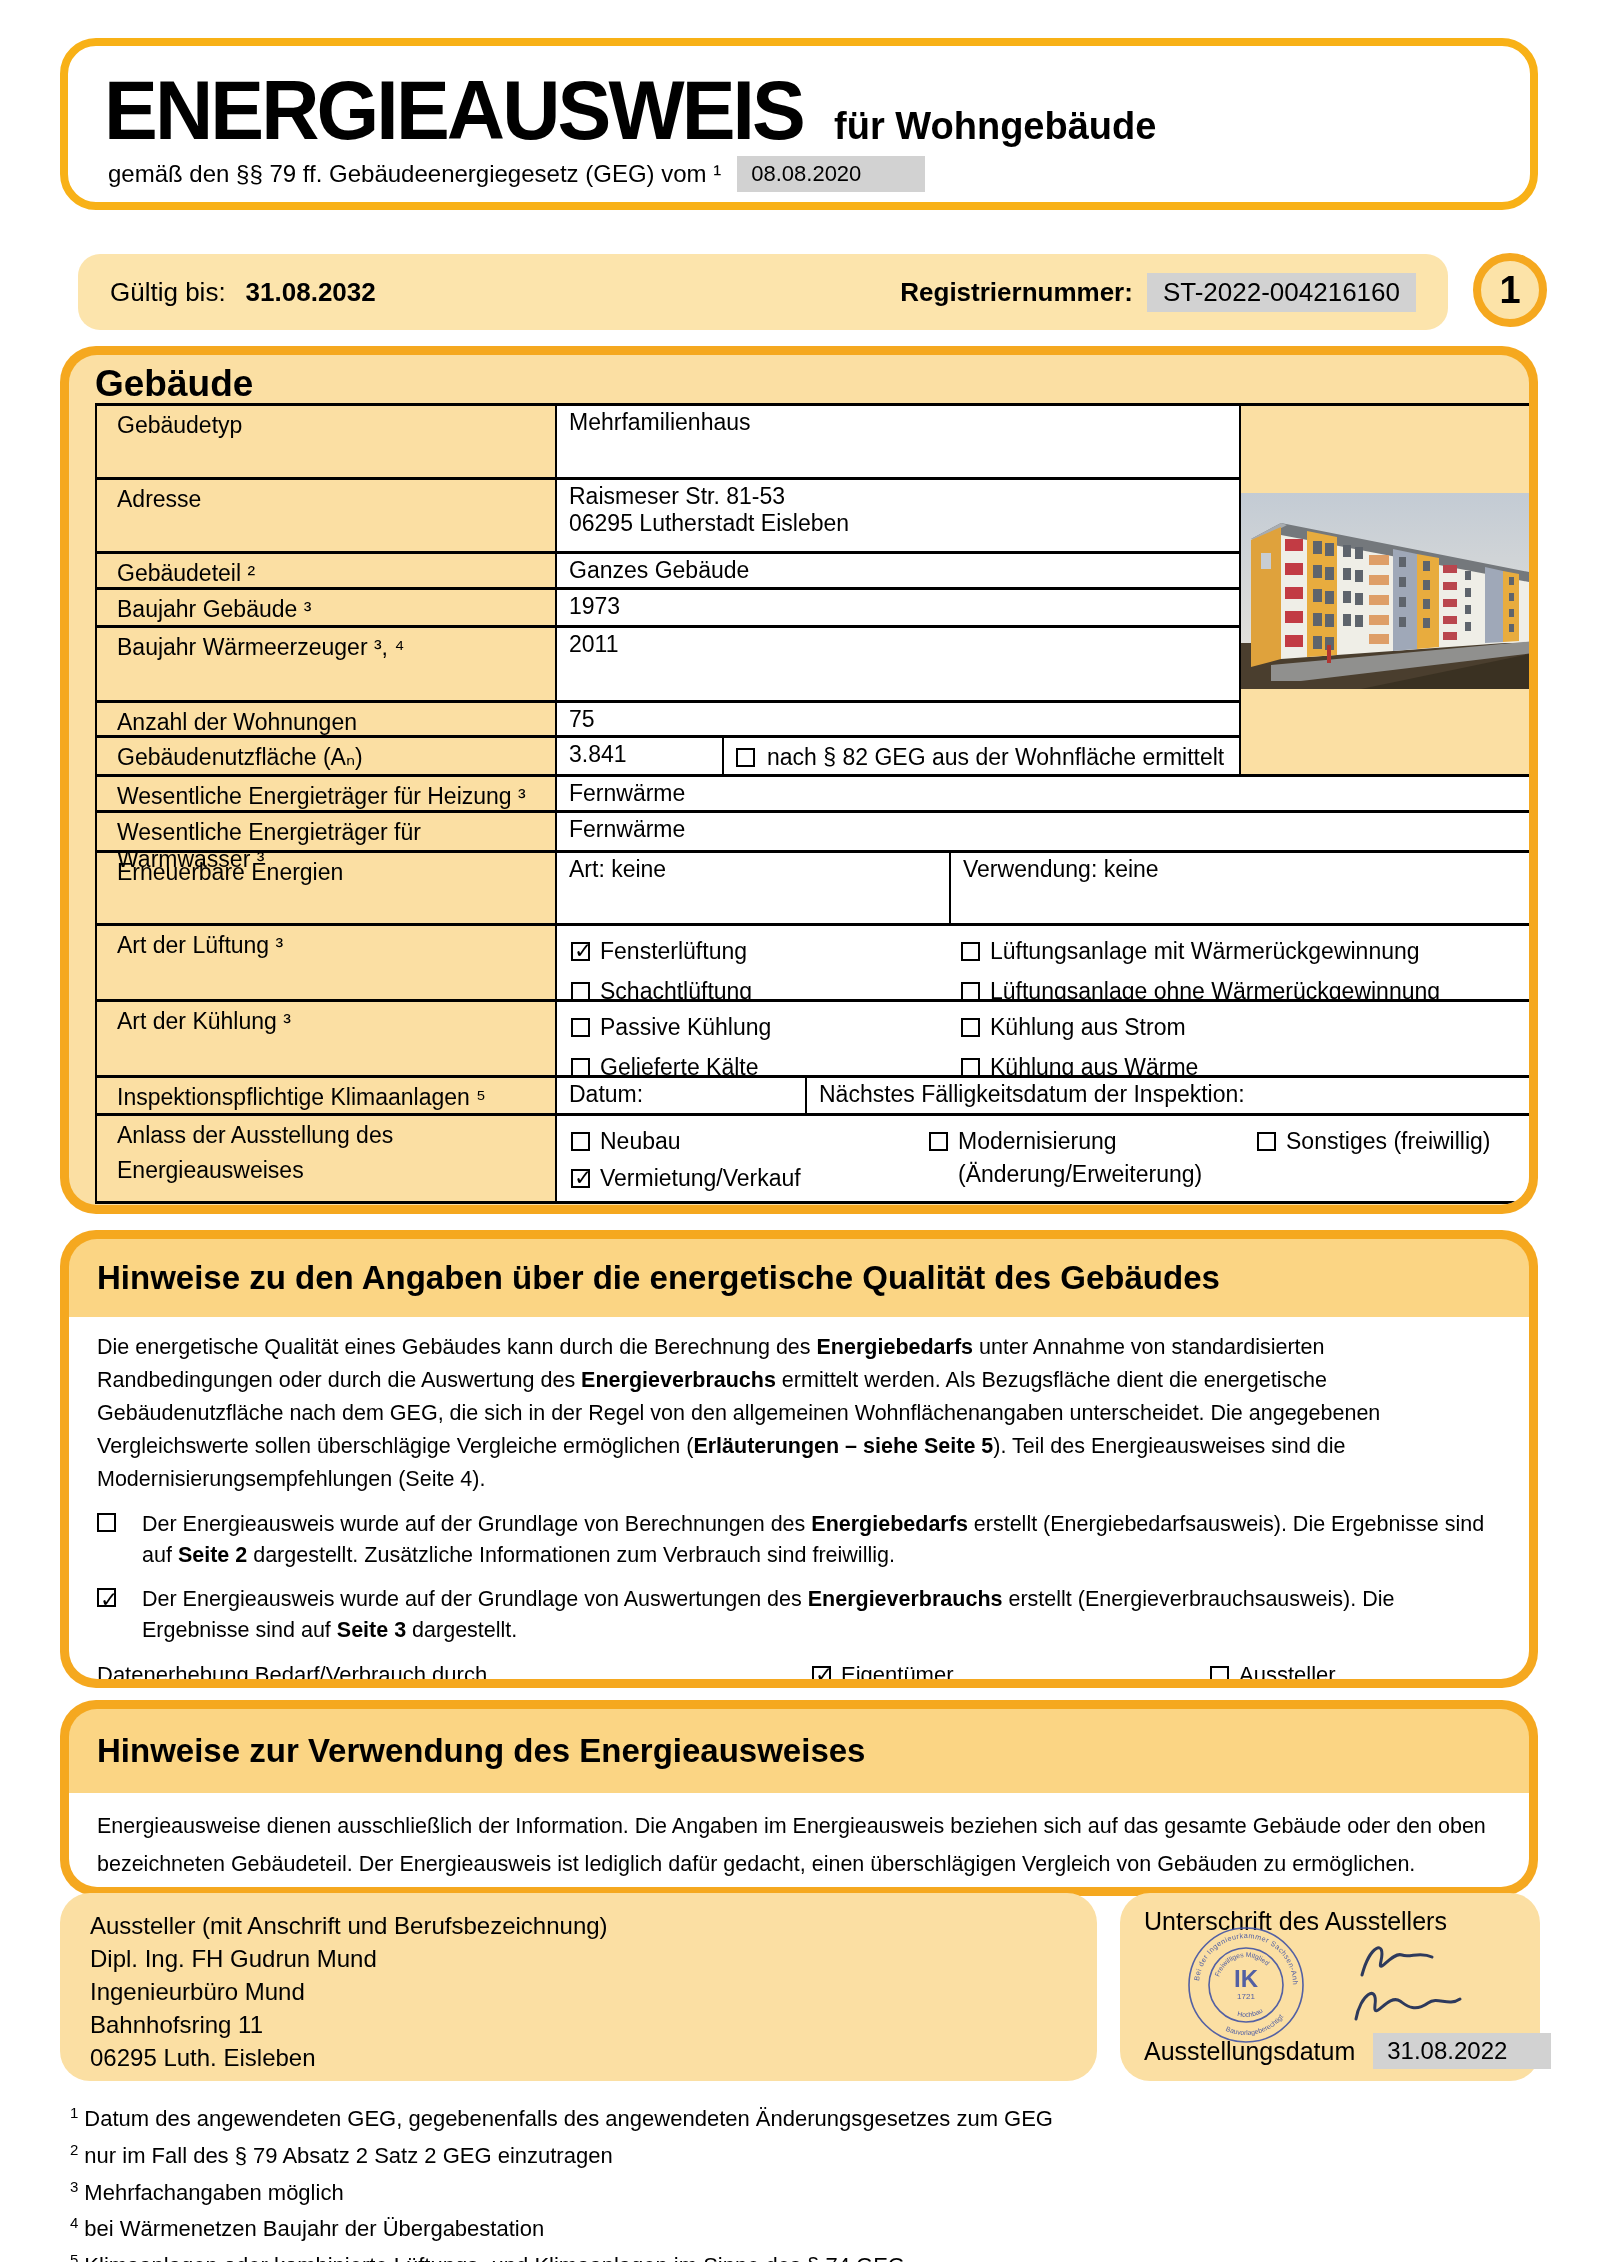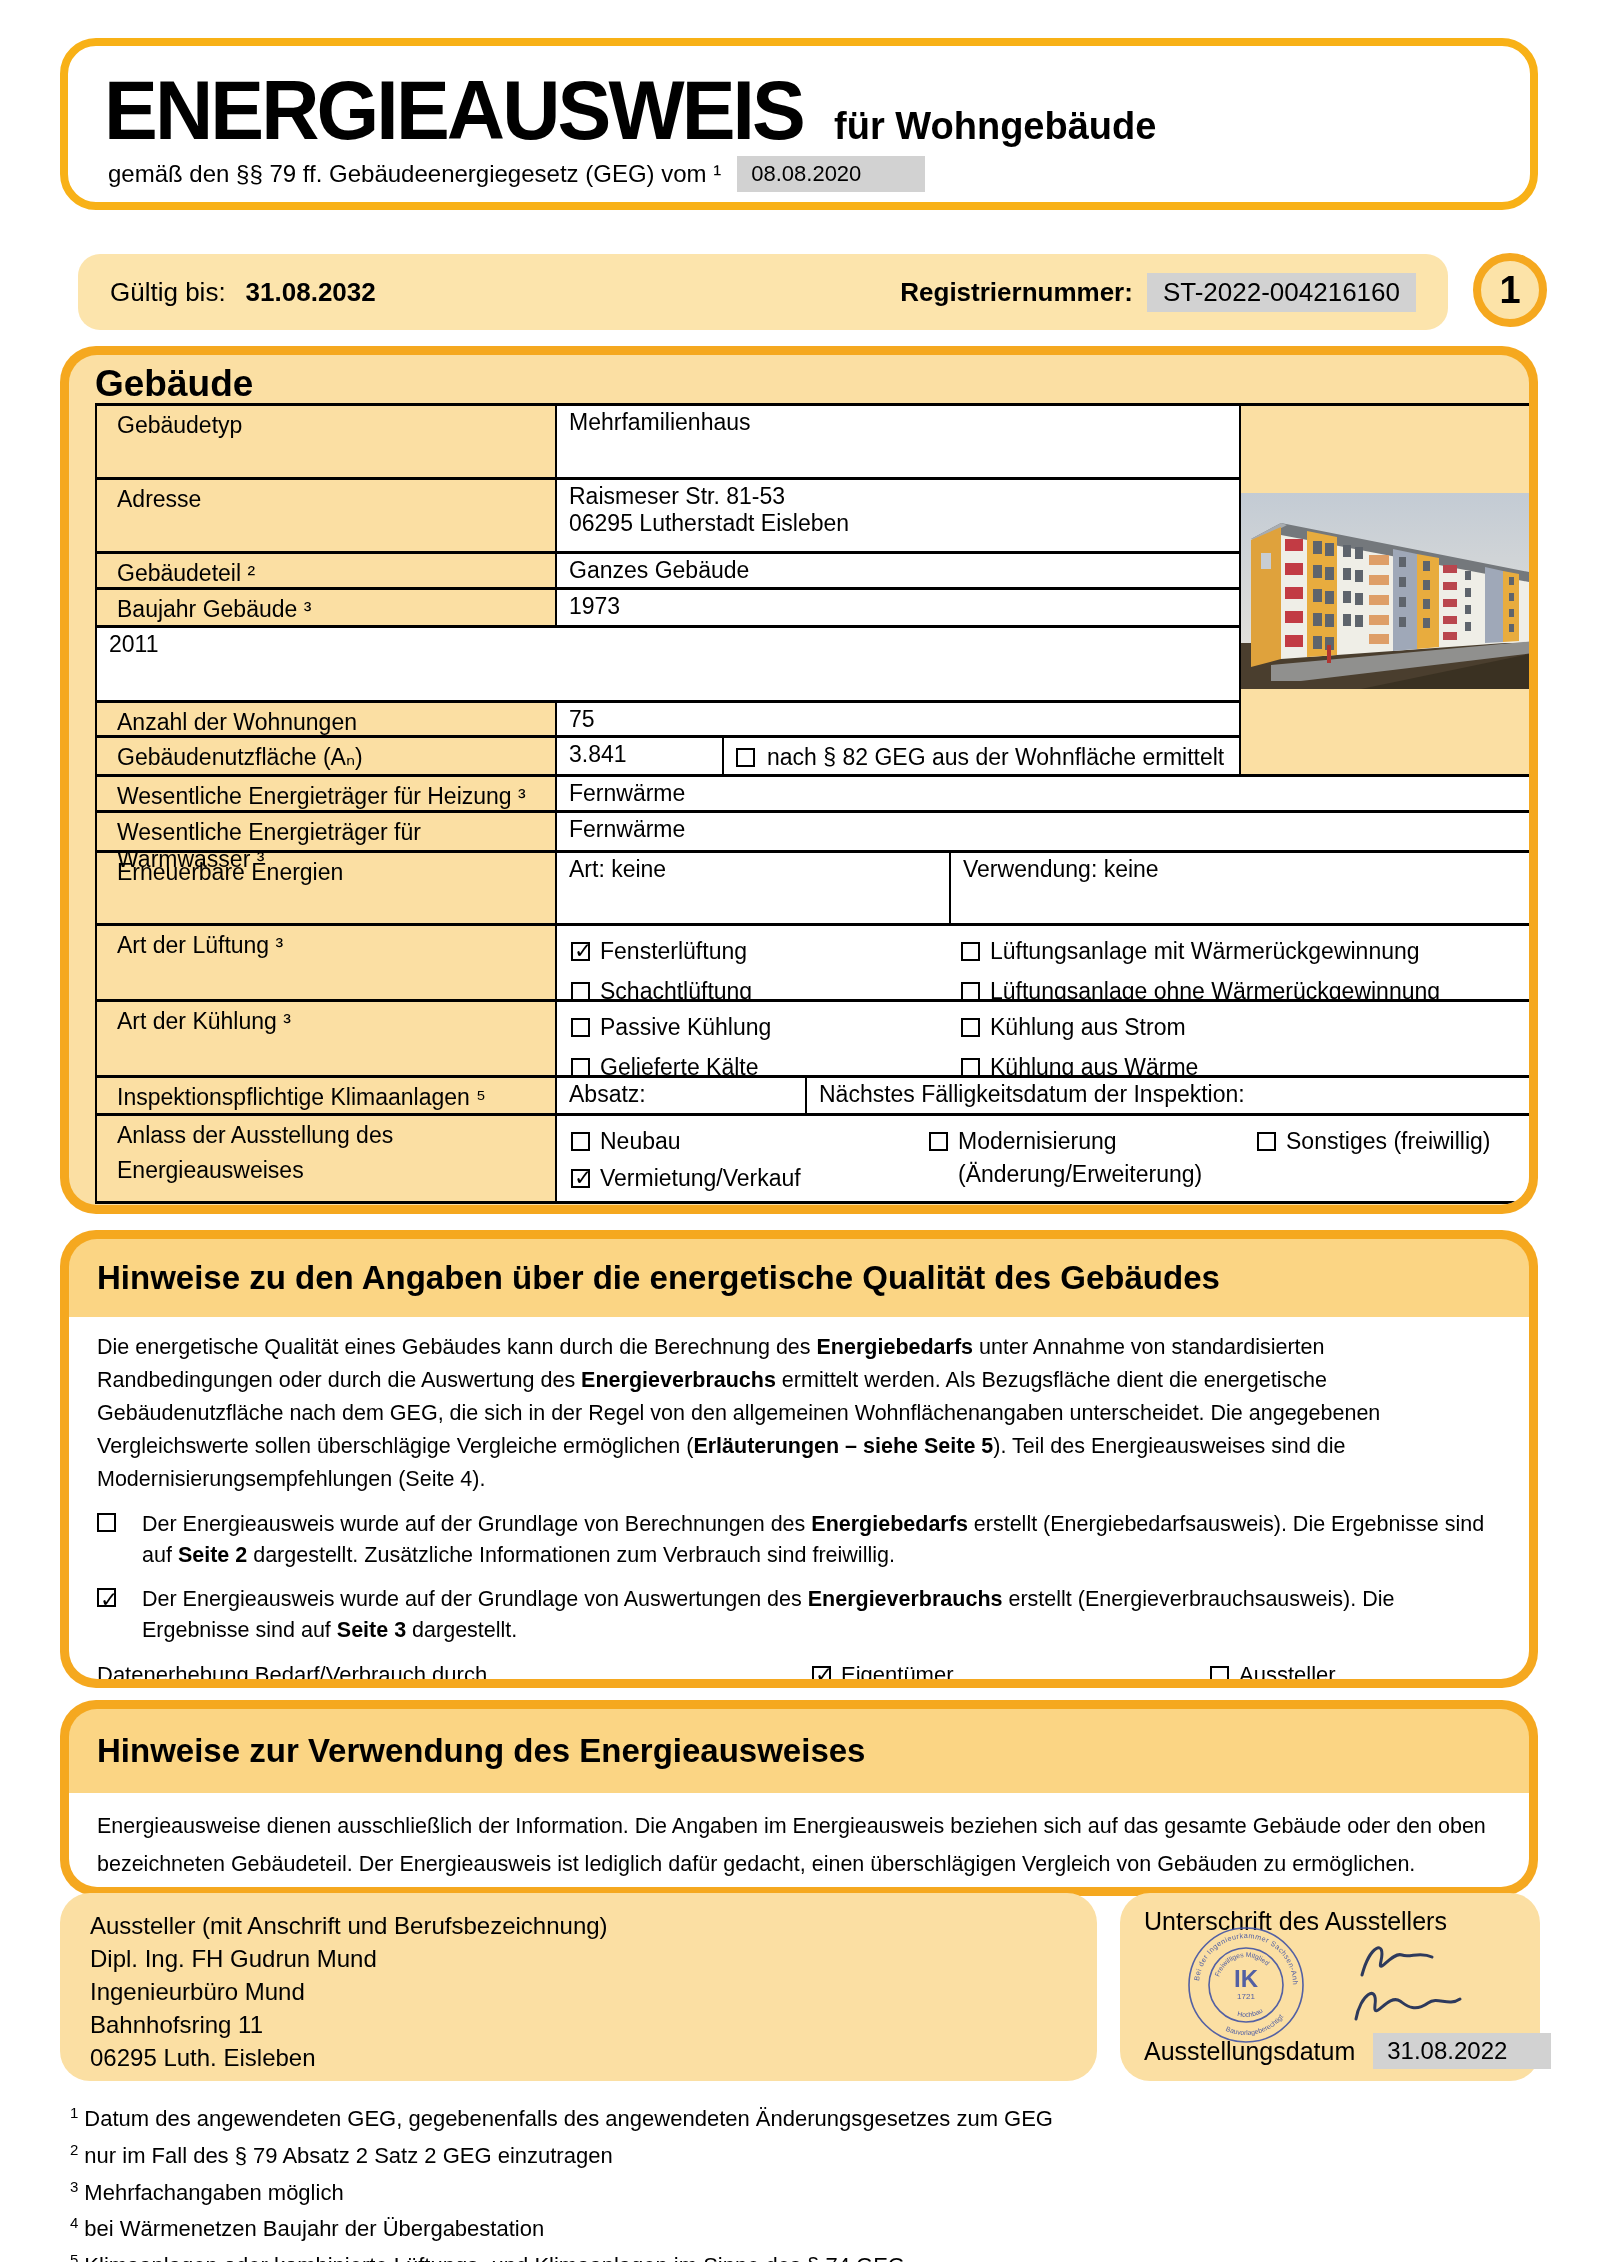--- a/index.html
+++ b/index.html
@@ -228,20 +228,21 @@
           <div class="tp"></div>
         </div>
 
         <div class="trow" style="height:38px">
           <div class="tl">Baujahr Gebäude ³</div>
           <div class="tv">1973</div>
           <div class="tp"></div>
         </div>
 
         <div class="trow" style="height:75px">
+          <div class="tl">Baujahr Wärmeerzeuger ³, ⁴</div>
           <div class="tv">2011</div>
           <div class="tp"></div>
         </div>
 
         <div class="trow" style="height:35px">
           <div class="tl">Anzahl der Wohnungen</div>
           <div class="tv">75</div>
           <div class="tp"></div>
         </div>
 
@@ -323,21 +324,21 @@
                   <span class="cb"></span>
                   <span>Kühlung aus Wärme</span>
                 </div>
             </div>
           </div>
         </div>
 
         <div class="trow full" style="height:38px">
           <div class="tl">Inspektionspflichtige Klimaanlagen ⁵</div>
           <div class="tv nopad">
-            <div class="vsub b3">Absatz:</div>
+            <div class="vsub b3">Datum:</div>
             <div class="vsub rest">Nächstes Fälligkeitsdatum der Inspektion:</div>
           </div>
         </div>
 
         <div class="trow full" style="height:88px">
           <div class="tl">
             <div>Anlass der Ausstellung des</div>
             <div style="margin-top:8px">Energieausweises</div>
           </div>
           <div class="tv">

